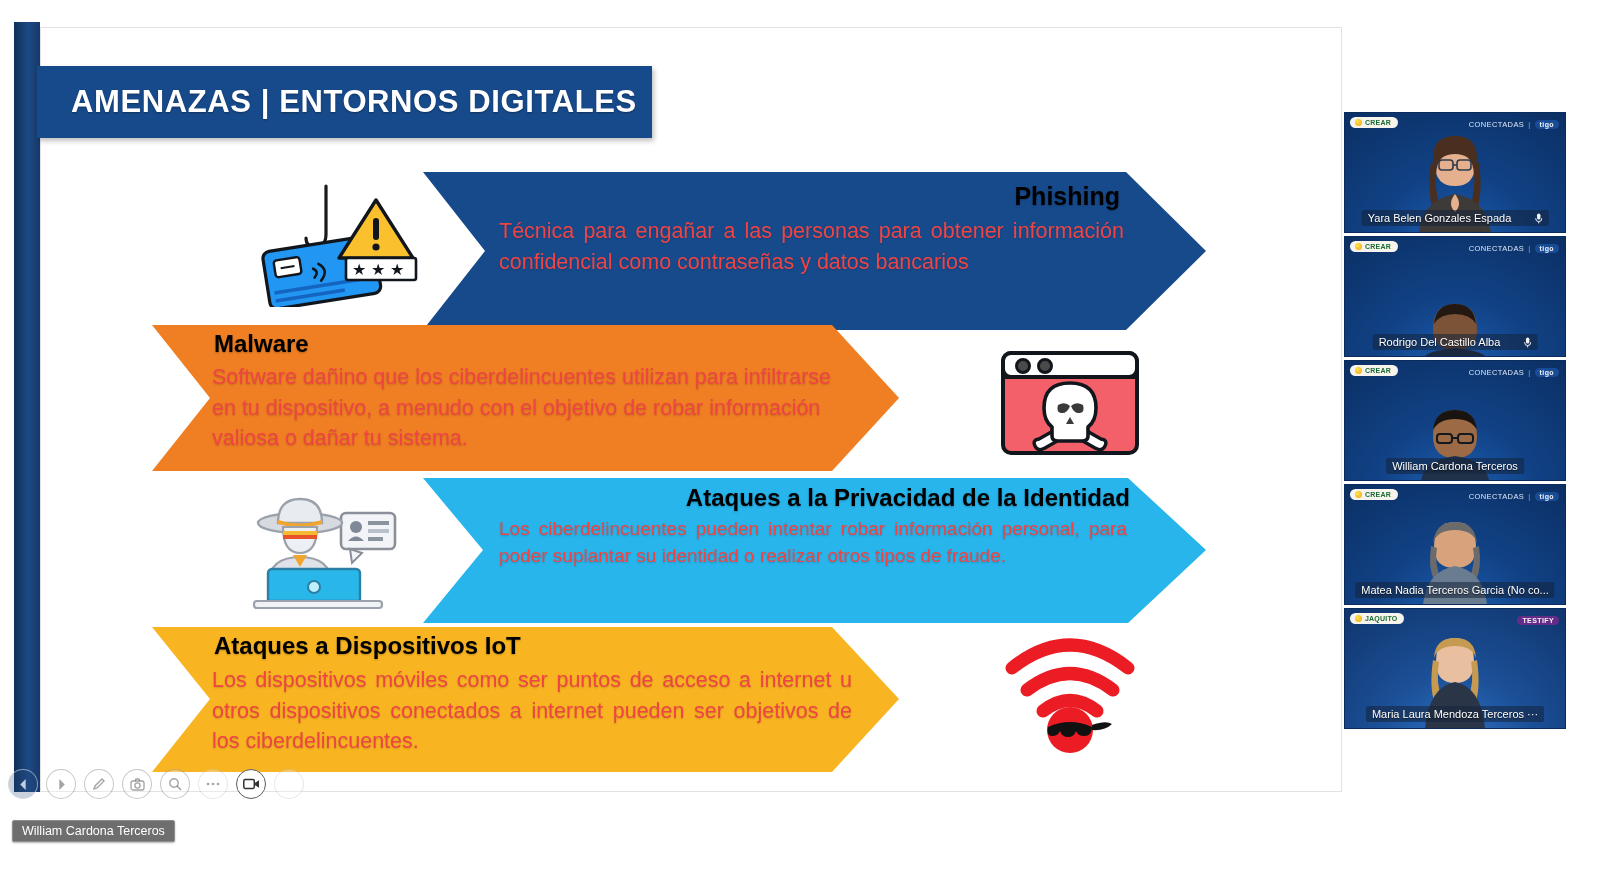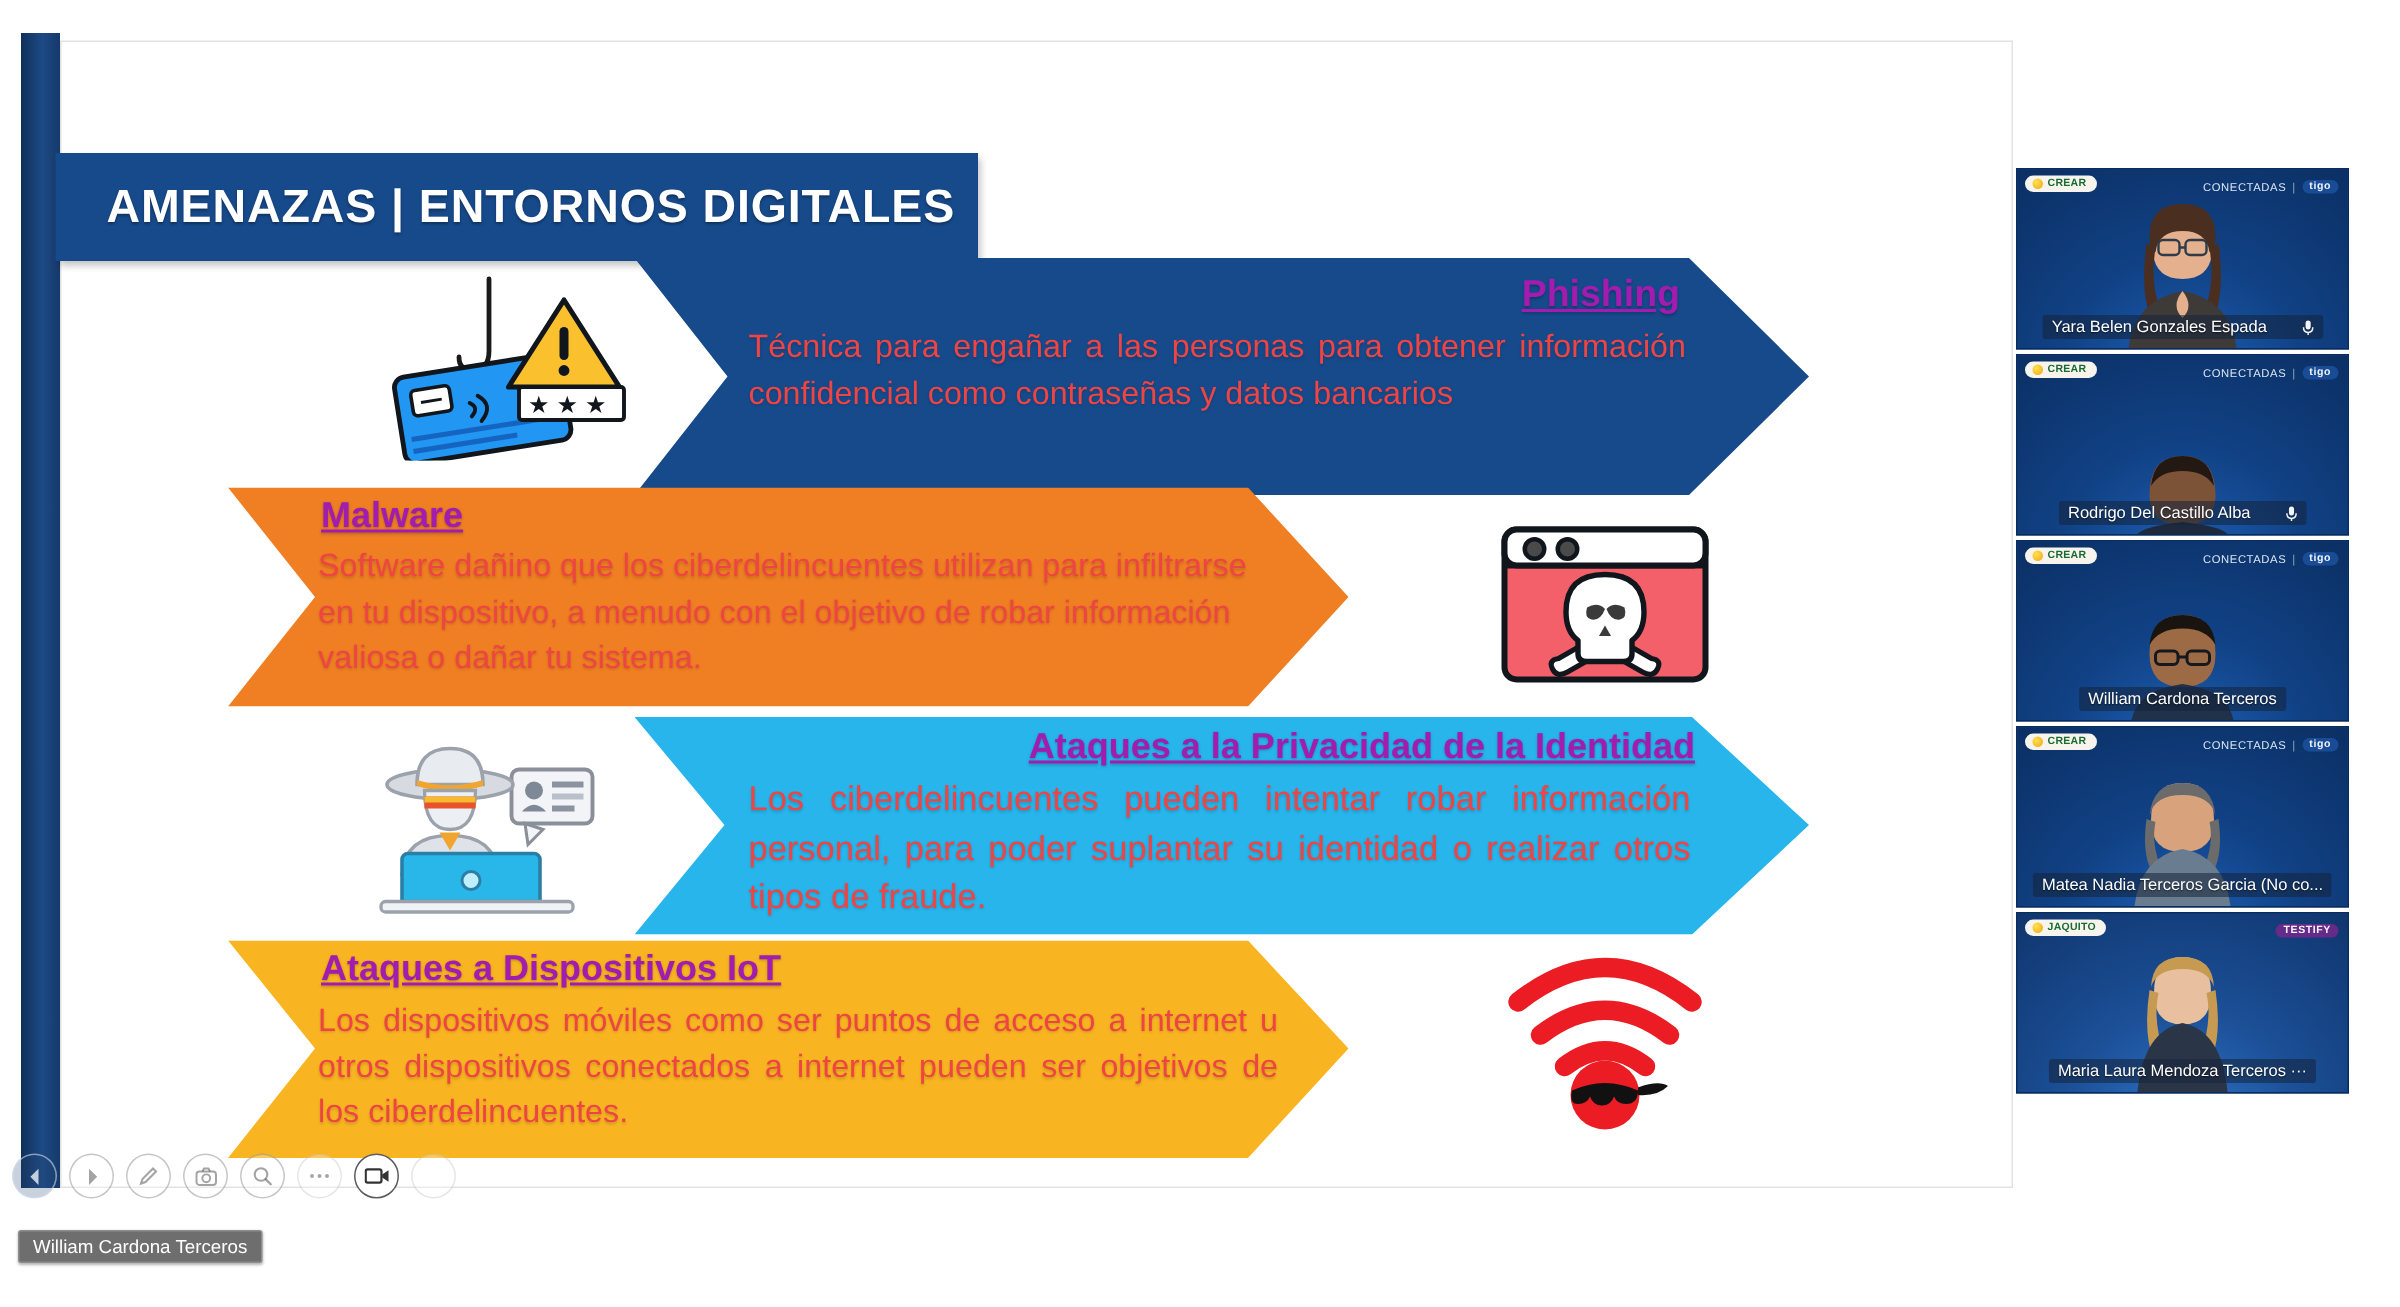--- a/index.html
+++ b/index.html
@@ -32,21 +32,21 @@
     position: absolute; left: 40px; top: 27px; width: 1302px; height: 765px;
     border: 1px solid #e2e2e2; pointer-events: none;
   }
 
   
   .title-bar {
     position: absolute; left: 37px; top: 66px;
     width: 615px; height: 72px;
     background: #174a8b;
     box-shadow: 2px 3px 5px rgba(0,0,0,.25);
-    display: flex; align-items: center; margin-top: 36px;
+    display: flex; align-items: center;
   }
   .title-bar .t {
     color: #ffffff;
     font-size: 31px;
     font-weight: bold;
     letter-spacing: .6px;
     padding-left: 34px;
     white-space: nowrap;
     text-shadow: 0 1px 2px rgba(0,0,0,.35);
   }
@@ -55,24 +55,23 @@
   .band {
     position: absolute;
     display: block;
   }
   .band .shape {
     position: absolute; inset: 0;
   }
   .band .label {
     position: absolute;
     font-weight: bold;
-    color: #a21caf;
+    color: #000000;
     white-space: nowrap;
     text-shadow: 0 1px 2px rgba(0,0,0,.25);
-    text-decoration: underline;
   }
   .band .body {
     position: absolute;
     color: #ef4444;
     line-height: 1.42;
     text-shadow: 0 1px 2px rgba(0,0,0,.18);
   }
 
   
   #band-phishing { left: 423px; top: 172px; width: 783px; height: 158px; }
@@ -88,21 +87,21 @@
   #band-malware .body {
     left: 60px; top: 37px; width: 642px;
     font-size: 21.5px;
   }
 
   
   #band-privacidad { left: 423px; top: 478px; width: 783px; height: 145px; }
   #band-privacidad .label { right: 76px; top: 6px; font-size: 24px; }
   #band-privacidad .body {
     left: 76px; top: 38px; width: 628px;
-    font-size: 23px; text-align: justify; text-justify: inter-word;
+    font-size: 19px; text-align: justify; text-justify: inter-word;
   }
 
   
   #band-iot { left: 152px; top: 627px; width: 747px; height: 145px; }
   #band-iot .label { left: 62px; top: 5px; font-size: 24px; }
   #band-iot .body {
     left: 60px; top: 38px; width: 640px;
     font-size: 21.5px; text-align: justify; text-justify: inter-word;
   }
 

